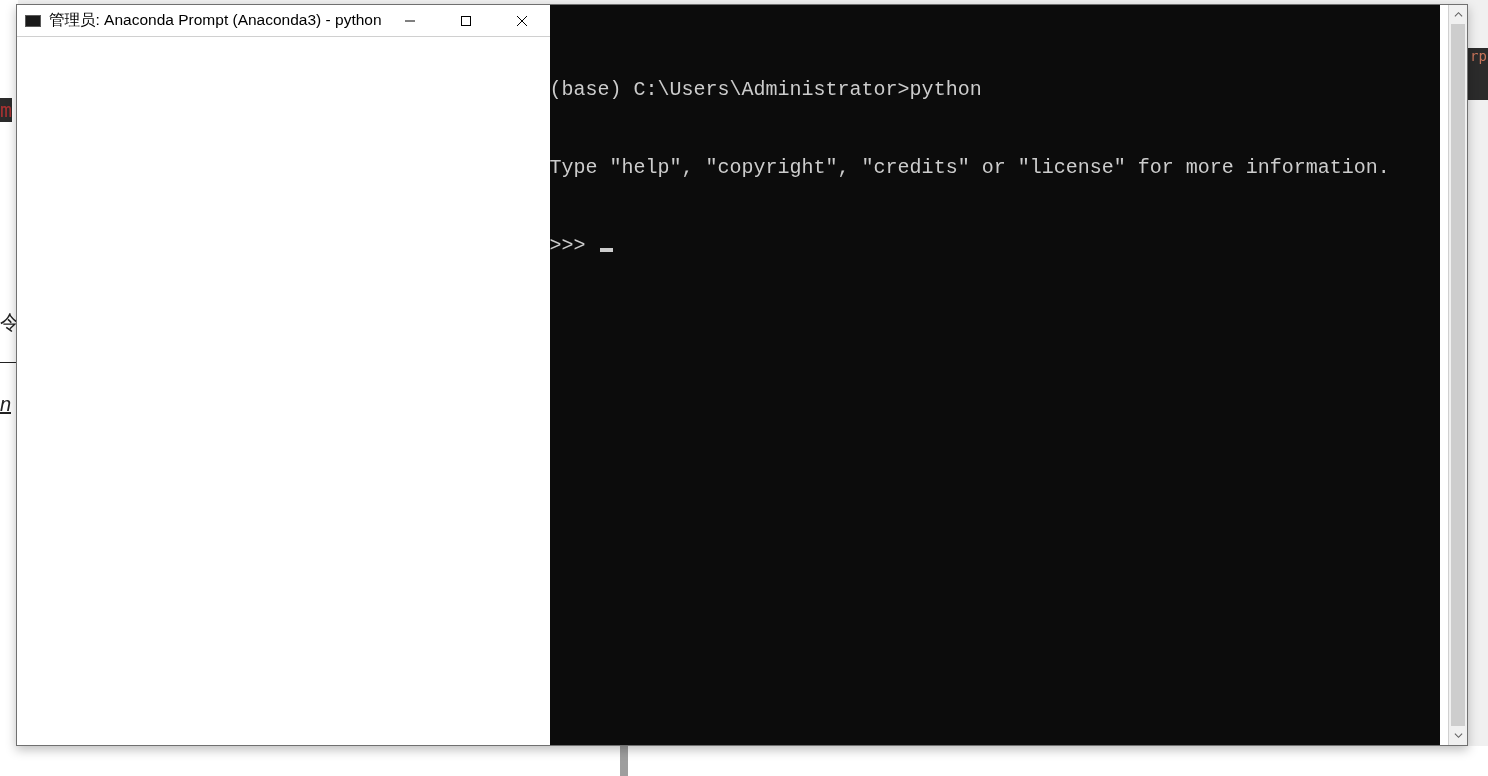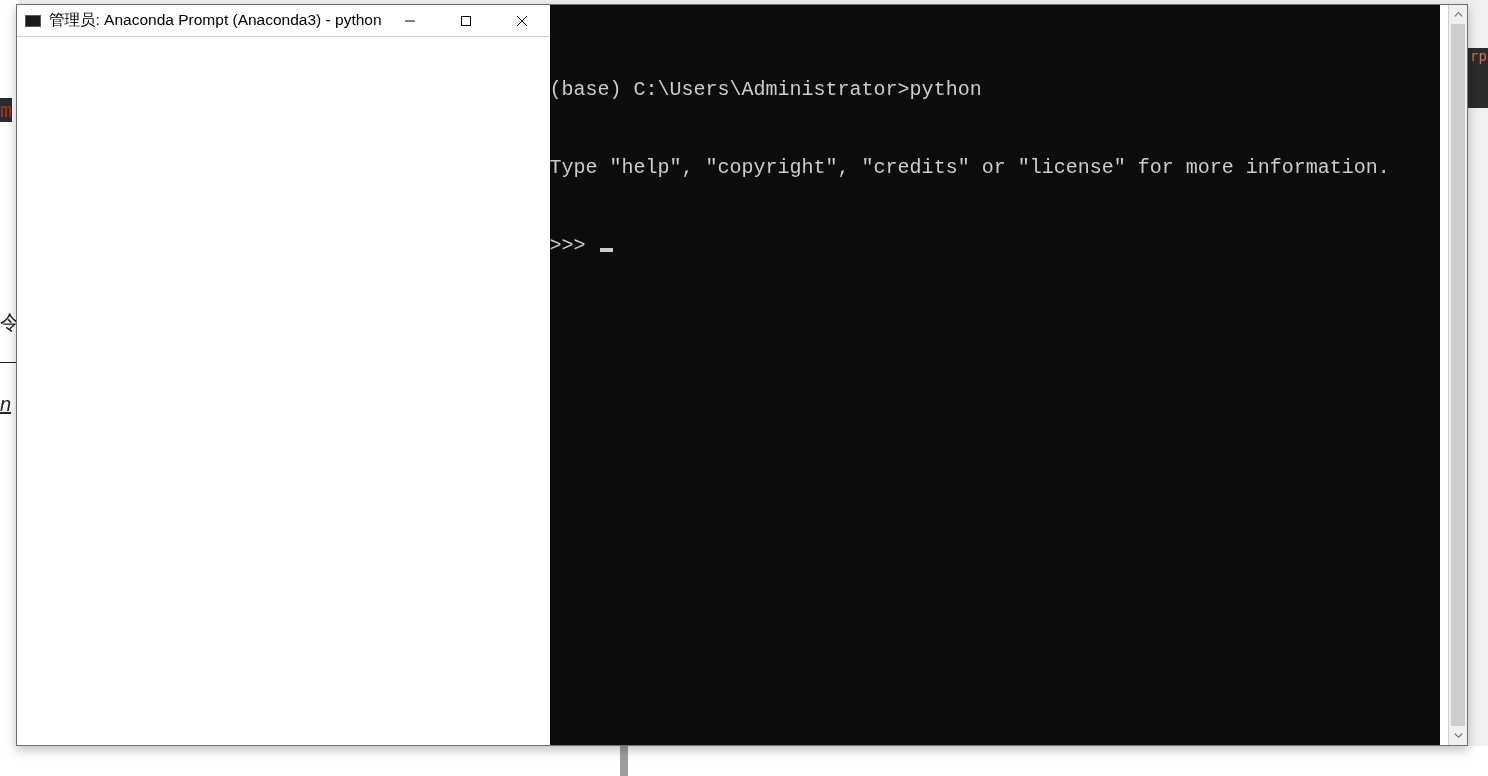--- a/index.html
+++ b/index.html
@@ -133,21 +133,21 @@
     top: 19px;
     bottom: 19px;
     right: 2px;
     background: #cdcdcd;
   }
 
   
   .behind-strip {
     position: absolute;
     right: 0; top: 48px;
-    width: 20px; height: 60px;
+    width: 20px; height: 52px;
     background: #2b2b2b;
     z-index: 1;
     margin-left: 24px;
   }
   .behind-strip span{
     color:#c9745a;
     font-family: Consolas, monospace;
     font-size: 14px;
     position:absolute; left:2px; top:0;
   }

